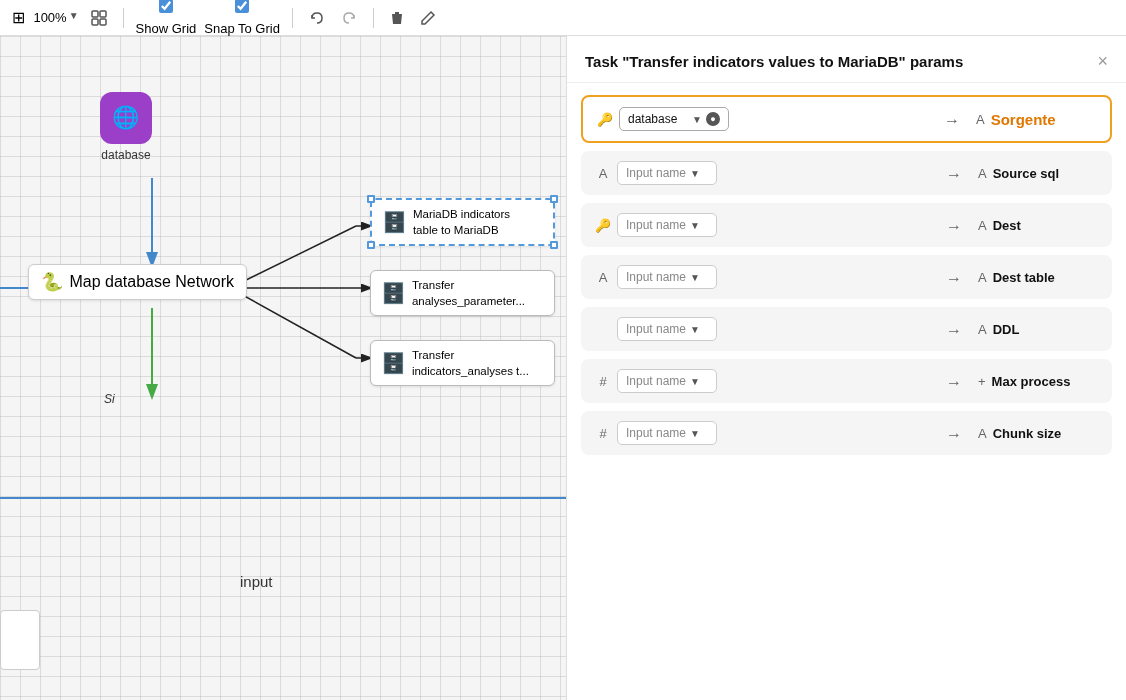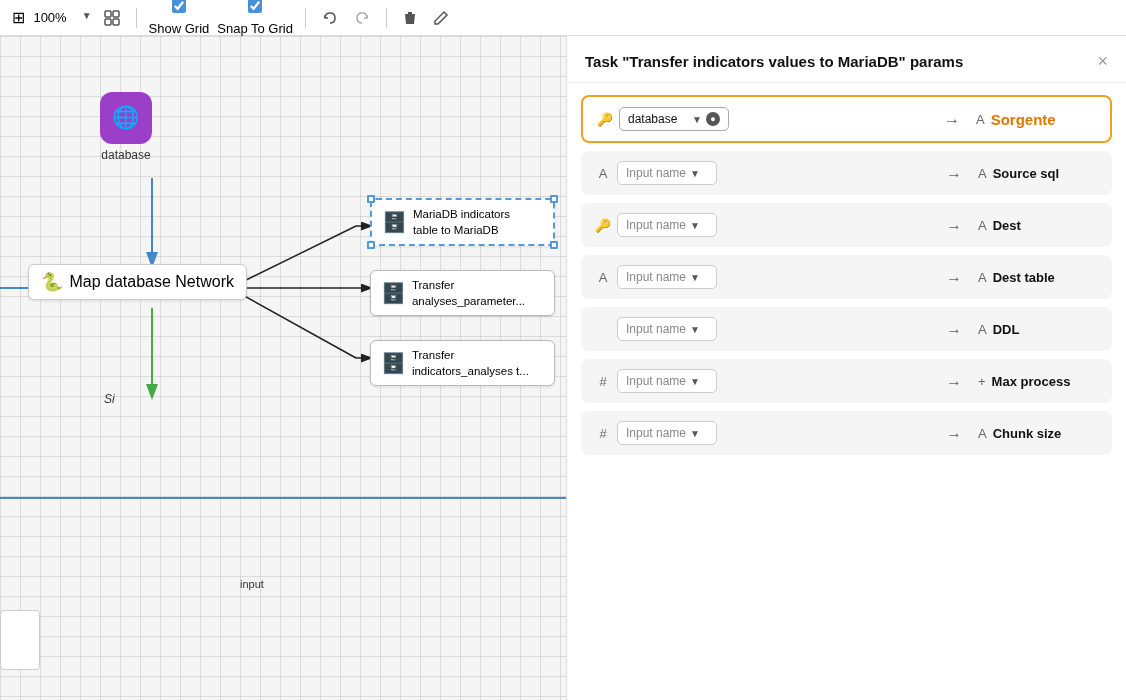--- a/index.html
+++ b/index.html
@@ -4,21 +4,21 @@
   <style>
     * { box-sizing: border-box; margin: 0; padding: 0; }
     body { font-family: -apple-system, BlinkMacSystemFont, 'Segoe UI', sans-serif; background: #f0f0f0; display: flex; flex-direction: column; width: 1126px; height: 700px; overflow: hidden; }
 
     
     .toolbar {
       display: flex; align-items: center; gap: 8px;
       background: #ffffff; border-bottom: 1px solid #ddd;
       padding: 4px 12px; height: 36px; flex-shrink: 0;
     }
-    .toolbar-zoom { display: flex; align-items: flex-start; gap: 15px; font-size: 13px; font-weight: 500; }
+    .toolbar-zoom { display: flex; align-items: flex-start; gap: 2px; font-size: 13px; font-weight: 500; }
     .toolbar-btn { background: none; border: none; cursor: pointer; padding: 2px 4px; color: #444; display: flex; align-items: center; }
     .toolbar-separator { width: 1px; height: 20px; background: #ccc; margin: 0 4px; }
     .checkbox-label { display: flex; align-items: center; gap: 8px; font-size: 13px; cursor: pointer; flex-direction: column; }
     .checkbox-label input { width: 14px; height: 14px; accent-color: #4a90d9; }
 
     
     .main { display: flex; flex: 1; overflow: hidden; }
 
     
     .canvas {
@@ -71,21 +71,21 @@
 
     
     .sel-handle {
       position: absolute; width: 8px; height: 8px;
       background: white; border: 2px solid #5599dd;
       border-radius: 1px;
     }
 
     
     .conn-label {
-      position: absolute; font-size: 11px; color: #333;
+      position: absolute; font-size: 15px; color: #333;
     }
 
     
     .panel {
       width: 560px; flex-shrink: 0;
       background: white;
       border-left: 1px solid #ddd;
       display: flex; flex-direction: column;
       overflow-y: auto;
     }

